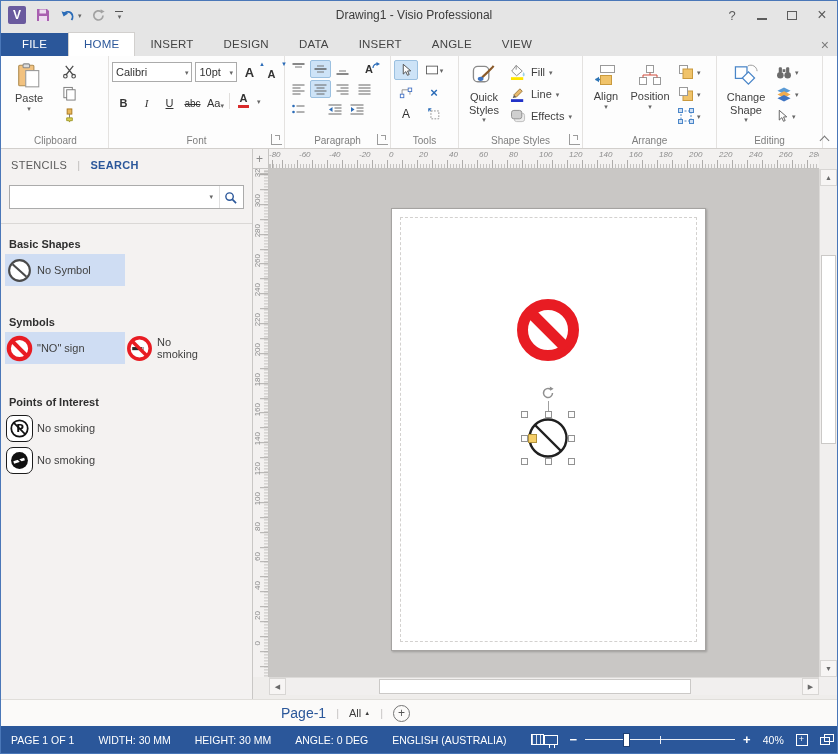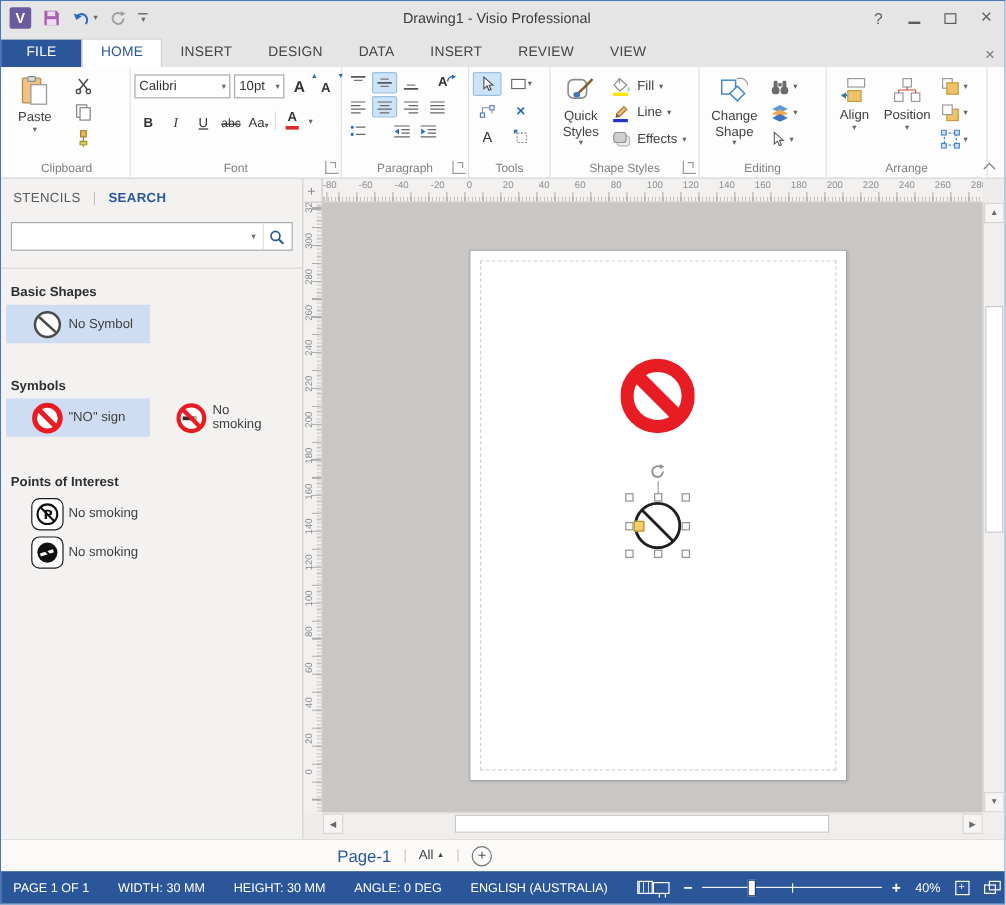--- a/index.html
+++ b/index.html
@@ -91,30 +91,30 @@
   .panel-tab { color:#5a5a5a; }
   .panel-tab.active { color:#2b579a; font-weight:bold; }
   .panel-tab-sep { color:#c0bebc; }
   .searchbox { margin:14px 8px 0; height:24px; background:#fff; border:1px solid #ababab; display:flex; align-items:center; }
   .searchbox input { flex:1; border:none; outline:none; height:100%; padding:0 4px; font-size:11px; background:transparent; }
   .searchbox .sdd { padding:0 6px; color:#666; font-size:7px; }
   .searchbox .smag { padding:0 6px 0 4px; border-left:1px solid #e0e0e0; height:100%; display:flex; align-items:center; }
   .panel-divider { border-top:1px solid #dad8d6; margin-top:14px; }
   .section-title { font-weight:bold; color:#2f2f2f; font-size:11px; padding:14px 0 4px 8px; }
   .stencil-grid { display:flex; flex-wrap:wrap; padding-left:4px; }
-  .stencil-item { width:120px; height:32px; display:flex; align-items:center; gap:4px; padding-left:21px; }
+  .stencil-item { width:120px; height:32px; display:flex; align-items:center; gap:4px; padding-left:1px; }
   .stencil-item.sel { background:#cfddf3; }
   .stencil-item .lbl { color:#3f3f3f; line-height:1.1; }
   .poi-frame { width:27px; height:27px; border:1.6px solid #1c1c1c; border-radius:7px; background:#fff; display:flex; align-items:center; justify-content:center; flex:0 0 auto; }
 
   
   .canvas-area { position:relative; flex:1; background:#efedeb; overflow:hidden; }
   .ruler-corner { position:absolute; left:0; top:0; width:16px; height:20px; background:#f3f1f0; border-right:1px solid #c6c4c2; border-bottom:1px solid #c6c4c2; }
   .ruler-corner:after { content:"+"; position:absolute; left:3px; top:3px; color:#8a8a8a; font-size:12px; }
-  .h-ruler { position:absolute; left:16px; top:0; width:550px; height:20px; background:#f3f1f0; border-bottom:1px solid #c6c4c2; overflow:hidden; }
+  .h-ruler { position:absolute; left:16px; top:0; width:550px; height:20px; background:#f3f1f0; border-bottom:1px solid #c6c4c2; overflow:hidden;font-style:italic; }
   .h-ruler .minor { position:absolute; left:0; right:0; bottom:0; height:4px; background:repeating-linear-gradient(to right,#c5c3c1 0 1px,transparent 1px 3px); background-position-x:1px; }
   .h-ruler .major { position:absolute; left:0; right:0; bottom:0; height:8px; background:repeating-linear-gradient(to right,#aeacaa 0 1px,transparent 1px 15px); background-position-x:13px; }
   .v-ruler { position:absolute; left:0; top:20px; width:16px; height:508px; background:#f3f1f0; border-right:1px solid #c6c4c2; overflow:hidden; }
   .v-ruler .minor { position:absolute; top:0; bottom:0; right:0; width:4px; background:repeating-linear-gradient(to bottom,#c5c3c1 0 1px,transparent 1px 3px); background-position-y:2.4px; }
   .v-ruler .major { position:absolute; top:0; bottom:0; right:0; width:8px; background:repeating-linear-gradient(to bottom,#aeacaa 0 1px,transparent 1px 14.9px); background-position-y:5.2px; }
   .rnum { position:absolute; font-size:8px; color:#8c8c8c; line-height:1; }
   .rnum.h { top:2px; }
   .rnum.v { left:1px; writing-mode:vertical-rl; transform:rotate(180deg); }
 
   .viewport { position:absolute; left:16px; top:20px; width:550px; height:508px; background:#c9c7c5; overflow:hidden; }
@@ -218,21 +218,21 @@
     </div>
   </div>
 
   <div class="tabrow">
     <span class="tab file">FILE</span>
     <span class="tab active">HOME</span>
     <span class="tab">INSERT</span>
     <span class="tab">DESIGN</span>
     <span class="tab">DATA</span>
     <span class="tab">INSERT</span>
-    <span class="tab">REVIEW</span>
+    <span class="tab">ANGLE</span>
     <span class="tab">VIEW</span>
     <span class="tabrow-close">×</span>
   </div>
 
   <div class="ribbon">
 
     <div class="group g-clipboard">
       <div class="bigbtn">
         <svg width="26" height="26" viewBox="0 0 24 24">
             <rect x="2.5" y="2" width="14" height="19" rx="1" fill="#f2c280" stroke="#b08d52"></rect>
@@ -471,59 +471,20 @@
           <svg width="17" height="14" viewBox="0 0 18 15">
               <rect x="4.5" y="4.5" width="11" height="9" rx="2.5" fill="#ececec" stroke="#bbb"></rect>
               <rect x="1.5" y="1.5" width="11" height="9" rx="2.5" fill="#cfcfcf" stroke="#8f8f8f"></rect>
             </svg>
           <span>Effects</span>
           <span class="dd">▾</span>
         </div>
       </div>
       <div class="group-label">Shape Styles</div>
       <div class="launcher"></div>
-    </div>
-
-    <div class="group g-editing">
-      <div class="bigbtn" style="width:52px;">
-        <svg width="27" height="25" viewBox="0 0 27 26">
-            <path d="M15 3 a6.5 6.5 0 0 1 9.5 5.5" fill="none" stroke="#9a9a9a"></path>
-            <rect x="2" y="4" width="12" height="12" fill="#fff" stroke="#4a86c8" stroke-width="1.3"></rect>
-            <rect x="11" y="11" width="9" height="9" fill="#fff" stroke="#4a86c8" stroke-width="1.3" transform="rotate(45 15.5 15.5)"></rect>
-          </svg>
-        <span>Change Shape</span>
-        <span class="dd">▾</span>
-      </div>
-      <div class="arr-col">
-        <div class="arr-item">
-          <svg width="16" height="15" viewBox="0 0 16 16">
-              <rect x="2.4" y="2.5" width="3.4" height="6" rx="1.2" fill="#6b6b6b"></rect>
-              <rect x="10.2" y="2.5" width="3.4" height="6" rx="1.2" fill="#6b6b6b"></rect>
-              <rect x="6.5" y="4.5" width="3" height="3" fill="#6b6b6b"></rect>
-              <circle cx="4.1" cy="11" r="3.5" fill="#6b6b6b"></circle>
-              <circle cx="11.9" cy="11" r="3.5" fill="#6b6b6b"></circle>
-            </svg>
-          <span class="dd">▾</span>
-        </div>
-        <div class="arr-item">
-          <svg width="16" height="15" viewBox="0 0 16 16">
-              <path d="M8 0.5 L15 4 L8 7.5 L1 4 Z" fill="#5b9bd5"></path>
-              <path d="M8 4.5 L15 8 L8 11.5 L1 8 Z" fill="#f0ab4e"></path>
-              <path d="M8 8.5 L15 12 L8 15.5 L1 12 Z" fill="#3f74c2"></path>
-            </svg>
-          <span class="dd">▾</span>
-        </div>
-        <div class="arr-item">
-          <svg width="13" height="14" viewBox="0 0 16 16">
-              <path d="M4 1 L4 13 L7.2 10 L9.2 14.5 L11.3 13.6 L9.3 9.2 L13.2 9 Z" fill="#fdfdfd" stroke="#555" stroke-width="1.1"></path>
-            </svg>
-          <span class="dd">▾</span>
-        </div>
-      </div>
-      <div class="group-label">Editing</div>
     </div>
 
     <div class="group g-arrange">
       <div class="bigbtn" style="width:40px;">
         <svg width="24" height="24" viewBox="0 0 24 24">
             <rect x="6.5" y="2.5" width="14" height="7" fill="#fff" stroke="#9a9a9a"></rect>
             <rect x="6.5" y="12.5" width="11" height="9" fill="#f0c36a" stroke="#c99a3e"></rect>
             <path d="M6 16.5 L1.5 16.5" stroke="#2e75b6" stroke-width="1.6"></path>
             <path d="M5 13.8 L1 16.5 L5 19.2 Z" fill="#2e75b6"></path>
           </svg>
@@ -560,20 +521,59 @@
               <rect x="3" y="3" width="10" height="10" fill="none" stroke="#4a86c8" stroke-dasharray="2 1.5"></rect>
               <rect x="0.5" y="0.5" width="4" height="4" fill="#cfe0f5" stroke="#4a86c8"></rect>
               <rect x="11.5" y="0.5" width="4" height="4" fill="#cfe0f5" stroke="#4a86c8"></rect>
               <rect x="0.5" y="11.5" width="4" height="4" fill="#cfe0f5" stroke="#4a86c8"></rect>
               <rect x="11.5" y="11.5" width="4" height="4" fill="#cfe0f5" stroke="#4a86c8"></rect>
             </svg>
           <span class="dd">▾</span>
         </div>
       </div>
       <div class="group-label">Arrange</div>
+    </div>
+
+    <div class="group g-editing">
+      <div class="bigbtn" style="width:52px;">
+        <svg width="27" height="25" viewBox="0 0 27 26">
+            <path d="M15 3 a6.5 6.5 0 0 1 9.5 5.5" fill="none" stroke="#9a9a9a"></path>
+            <rect x="2" y="4" width="12" height="12" fill="#fff" stroke="#4a86c8" stroke-width="1.3"></rect>
+            <rect x="11" y="11" width="9" height="9" fill="#fff" stroke="#4a86c8" stroke-width="1.3" transform="rotate(45 15.5 15.5)"></rect>
+          </svg>
+        <span>Change Shape</span>
+        <span class="dd">▾</span>
+      </div>
+      <div class="arr-col">
+        <div class="arr-item">
+          <svg width="16" height="15" viewBox="0 0 16 16">
+              <rect x="2.4" y="2.5" width="3.4" height="6" rx="1.2" fill="#6b6b6b"></rect>
+              <rect x="10.2" y="2.5" width="3.4" height="6" rx="1.2" fill="#6b6b6b"></rect>
+              <rect x="6.5" y="4.5" width="3" height="3" fill="#6b6b6b"></rect>
+              <circle cx="4.1" cy="11" r="3.5" fill="#6b6b6b"></circle>
+              <circle cx="11.9" cy="11" r="3.5" fill="#6b6b6b"></circle>
+            </svg>
+          <span class="dd">▾</span>
+        </div>
+        <div class="arr-item">
+          <svg width="16" height="15" viewBox="0 0 16 16">
+              <path d="M8 0.5 L15 4 L8 7.5 L1 4 Z" fill="#5b9bd5"></path>
+              <path d="M8 4.5 L15 8 L8 11.5 L1 8 Z" fill="#f0ab4e"></path>
+              <path d="M8 8.5 L15 12 L8 15.5 L1 12 Z" fill="#3f74c2"></path>
+            </svg>
+          <span class="dd">▾</span>
+        </div>
+        <div class="arr-item">
+          <svg width="13" height="14" viewBox="0 0 16 16">
+              <path d="M4 1 L4 13 L7.2 10 L9.2 14.5 L11.3 13.6 L9.3 9.2 L13.2 9 Z" fill="#fdfdfd" stroke="#555" stroke-width="1.1"></path>
+            </svg>
+          <span class="dd">▾</span>
+        </div>
+      </div>
+      <div class="group-label">Editing</div>
     </div>
 
     <div class="ribbon-collapse"></div>
   </div>
 
   <div class="main">
 
     <div class="panel">
       <div class="panel-tabs">
         <span class="panel-tab">STENCILS</span>

